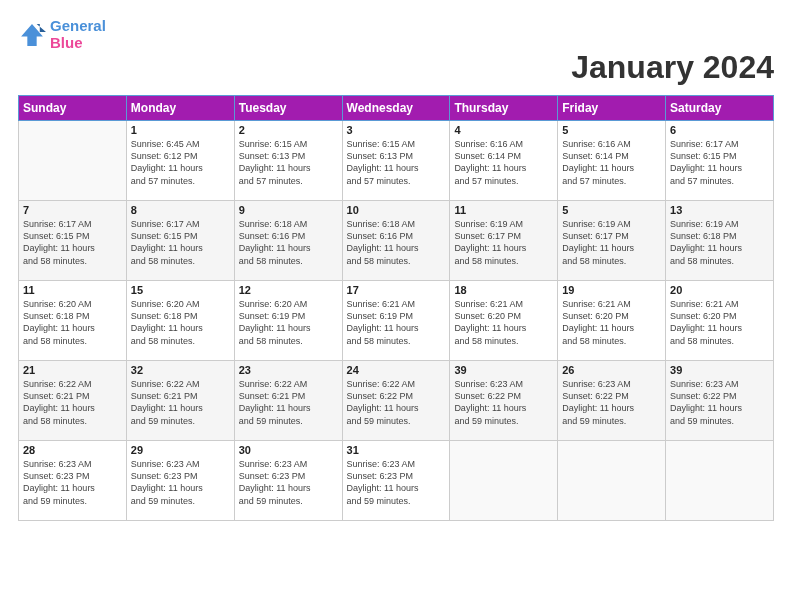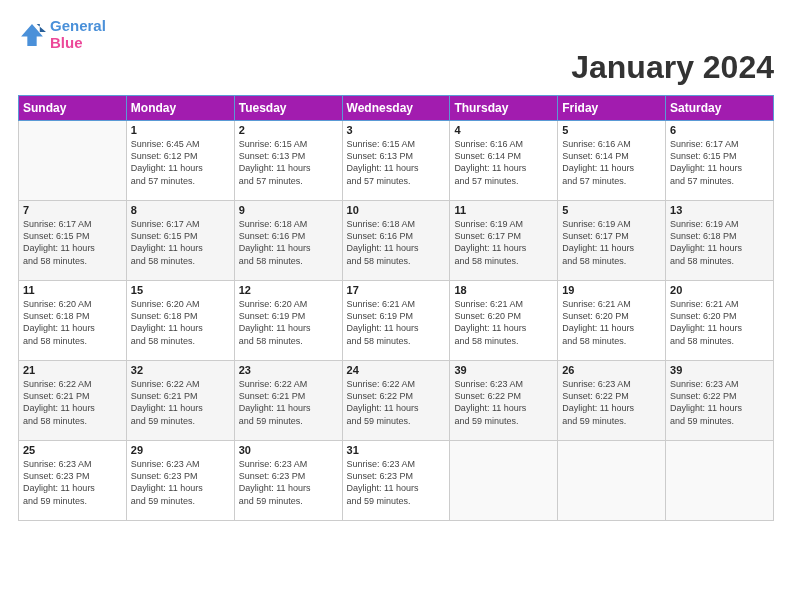--- a/index.html
+++ b/index.html
@@ -328,21 +328,21 @@
           <td>
             <span class="day-num">39</span>
             <div class="day-info" style="white-space: pre-line;">Sunrise: 6:23 AM
 Sunset: 6:22 PM
 Daylight: 11 hours
 and 59 minutes.</div>
           </td>
         </tr>
         <tr class="row-bg-odd">
           <td>
-            <span class="day-num">25</span>
+            <span class="day-num">28</span>
             <div class="day-info" style="white-space: pre-line;">Sunrise: 6:23 AM
 Sunset: 6:23 PM
 Daylight: 11 hours
 and 59 minutes.</div>
           </td>
           <td>
             <span class="day-num">29</span>
             <div class="day-info" style="white-space: pre-line;">Sunrise: 6:23 AM
 Sunset: 6:23 PM
 Daylight: 11 hours

